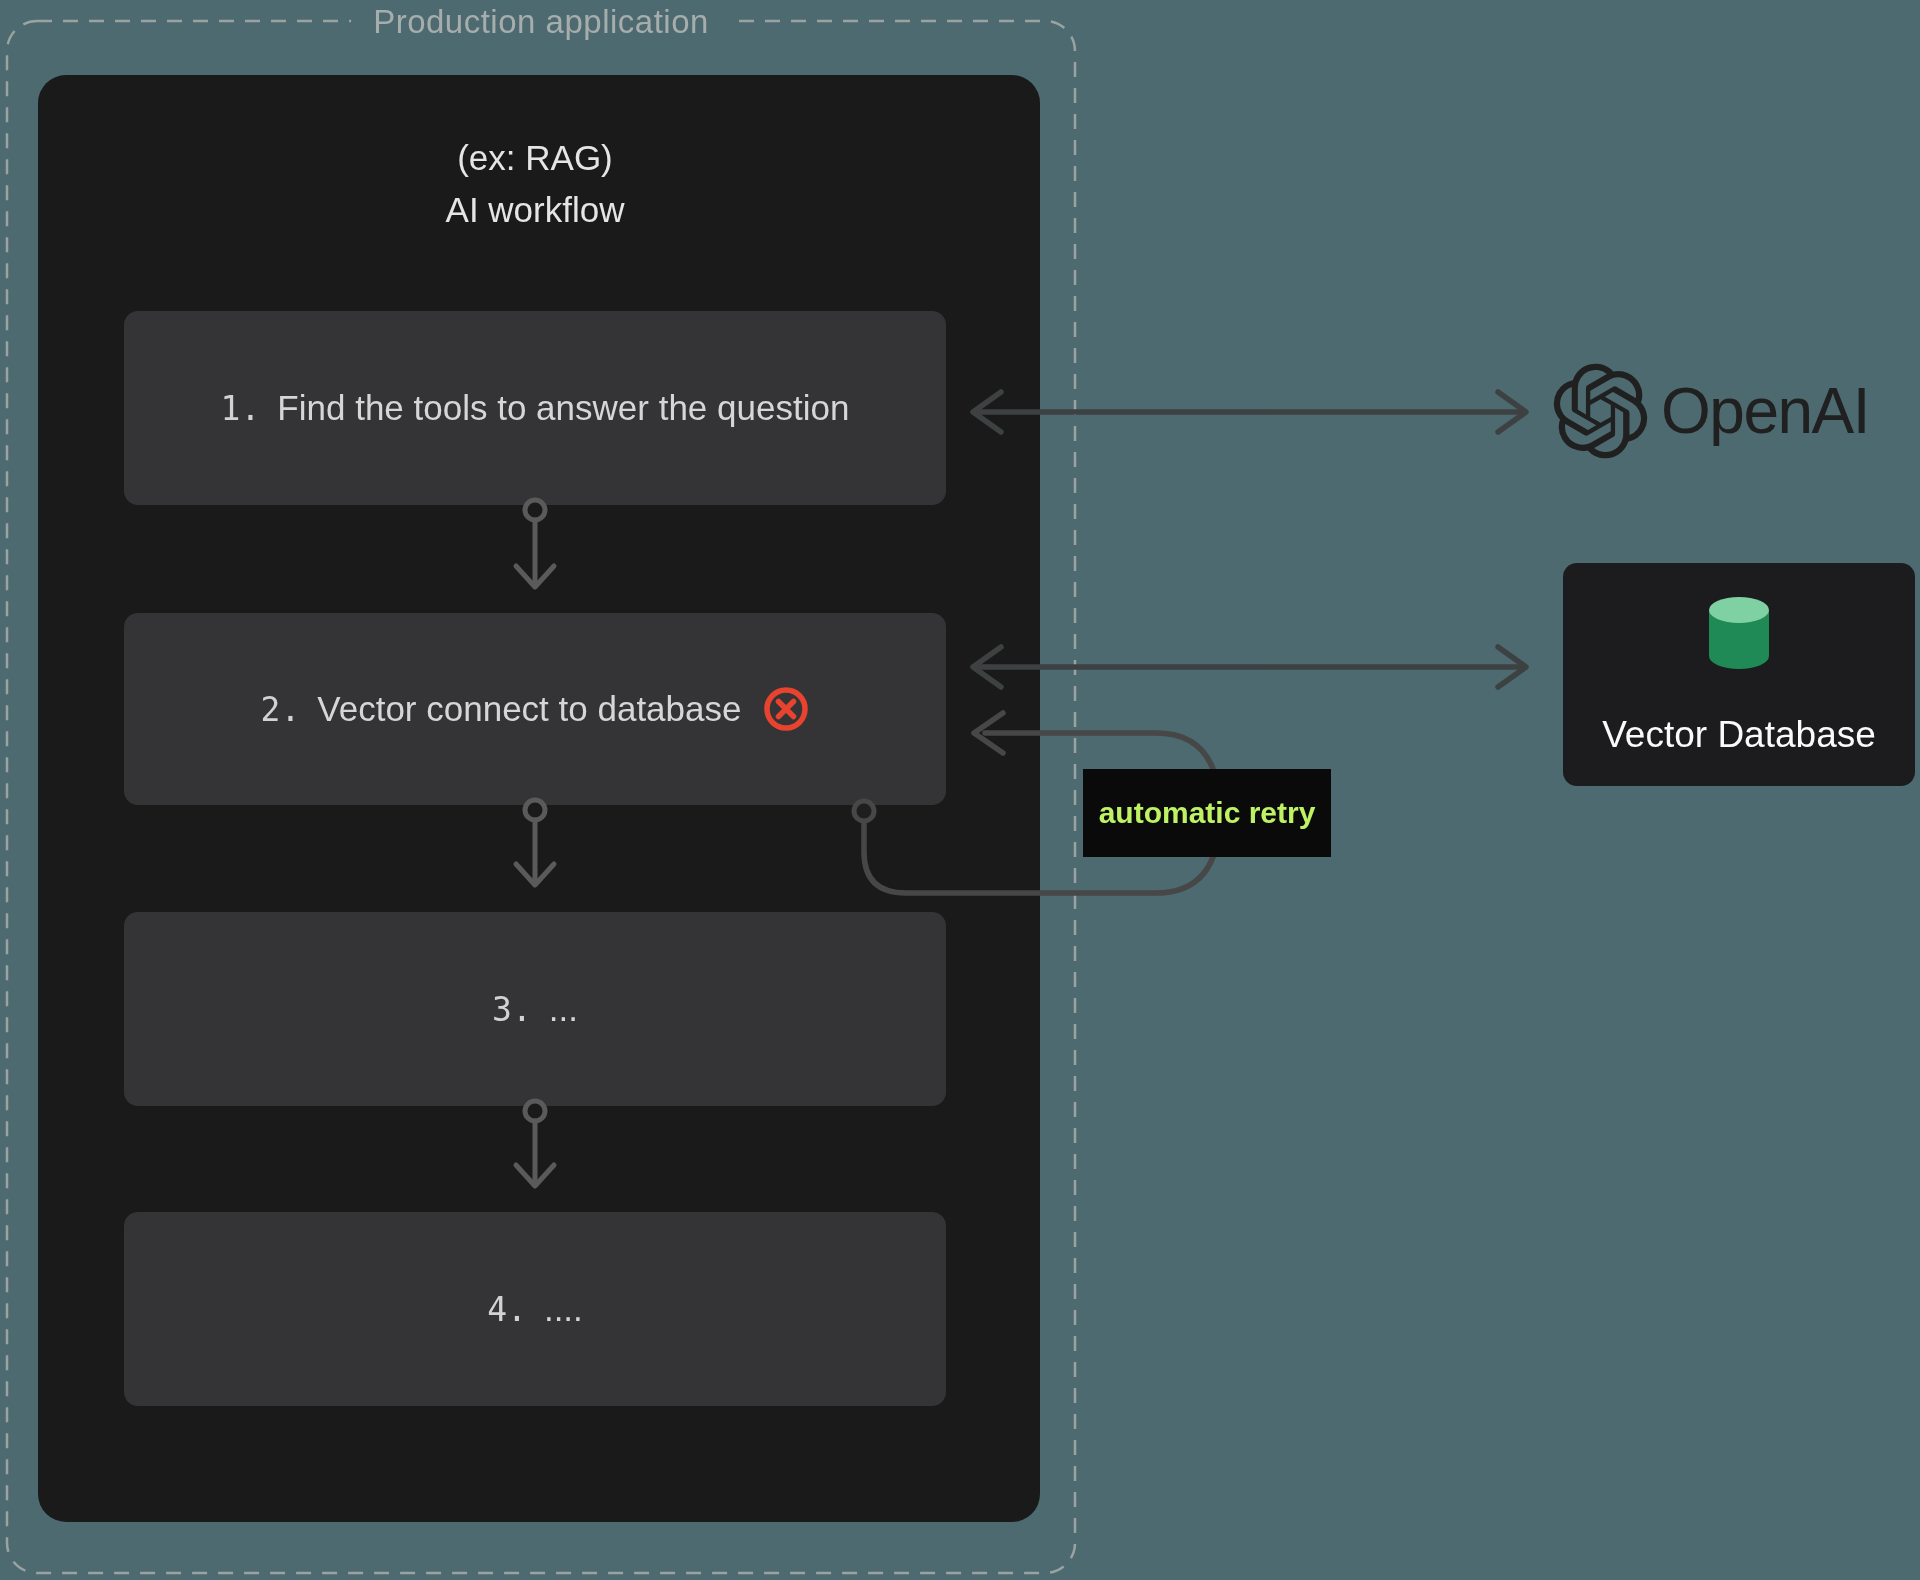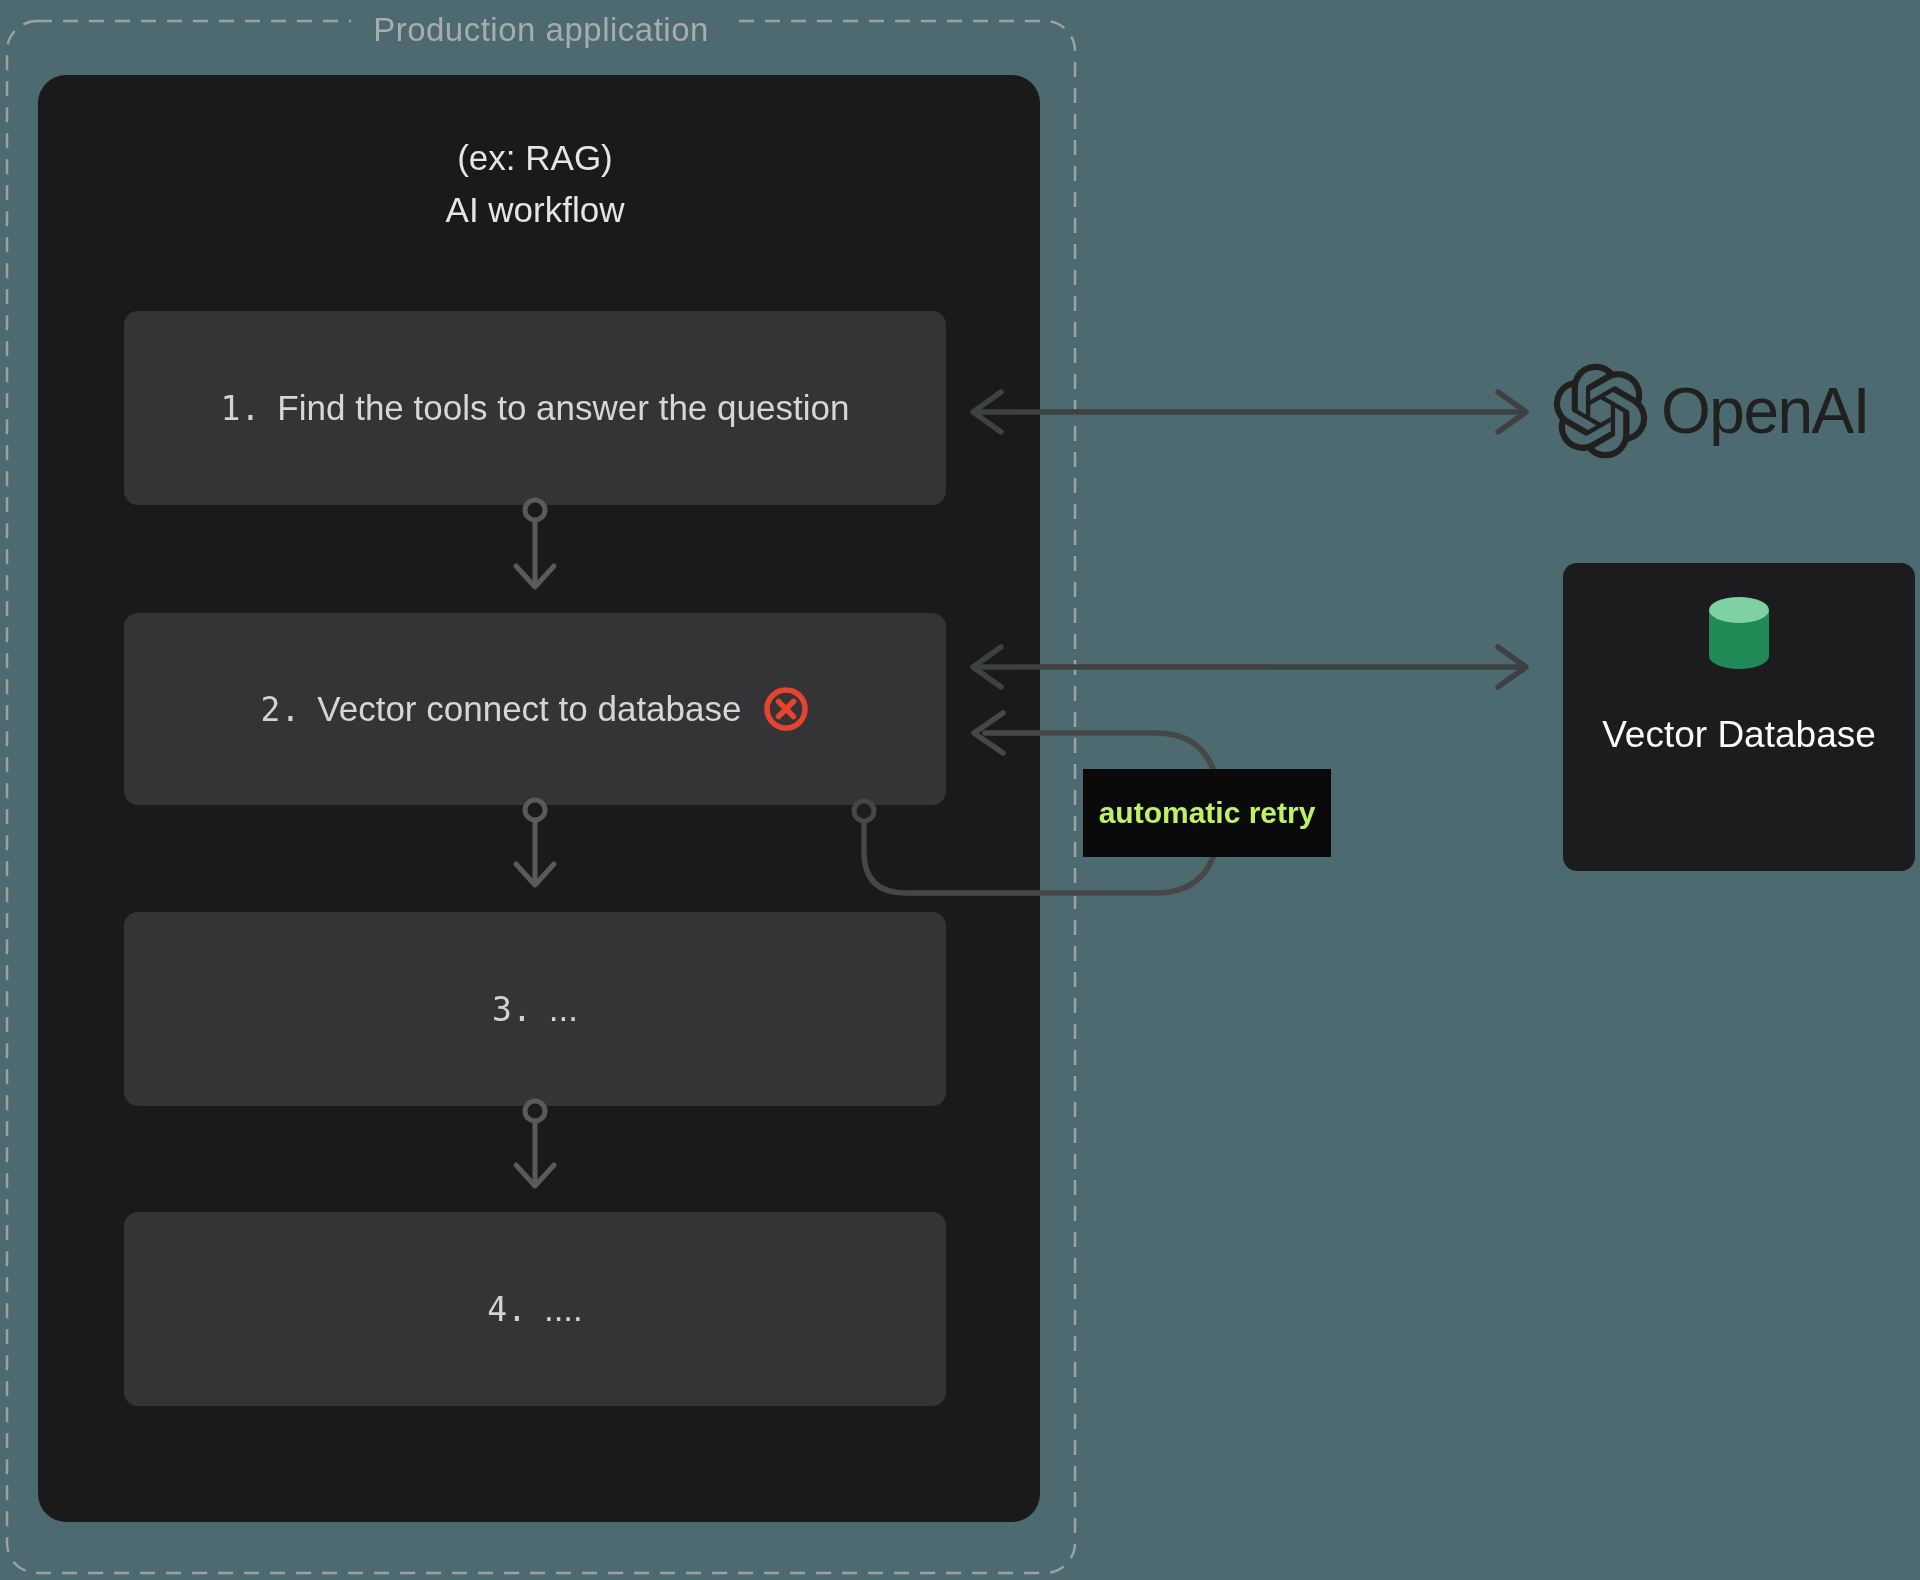--- a/index.html
+++ b/index.html
@@ -8,21 +8,21 @@
     background:#4c6a6f;
     font-family:"Liberation Sans",sans-serif;
   }
   svg.layer{position:absolute;left:0;top:0;width:1920px;height:1580px;pointer-events:none;}
   .border-layer{z-index:0;}
   .arrow-layer{z-index:6;}
 
   .prod-label{
     position:absolute;left:541px;top:0;height:44px;transform:translateX(-50%);
     display:flex;align-items:center;
-    background:#4c6a6f;padding:8px 22px;
+    background:#4c6a6f;padding:0 22px;
     font-size:33px;letter-spacing:.5px;color:#a7adad;
     z-index:2;white-space:nowrap;
   }
   .app-box{
     position:absolute;left:38px;top:75px;width:1002px;height:1447px;
     background:#1a1a1b;border-radius:28px;z-index:1;
   }
   .wf-title{
     position:absolute;left:124px;top:132px;width:822px;
     text-align:center;font-size:35px;line-height:52px;color:#e5e5e5;z-index:2;
@@ -51,21 +51,21 @@
   }
   .openai{
     position:absolute;left:1552px;top:362px;height:98px;
     display:flex;align-items:center;gap:12px;z-index:2;
   }
   .openai-word{
     font-size:64px;font-weight:400;letter-spacing:-1.5px;color:#202020;
     white-space:nowrap;
   }
   .db-box{
-    position:absolute;left:1563px;top:563px;width:352px;height:308px;
+    position:absolute;left:1563px;top:563px;width:352px;height:223px;
     background:#1c1c1e;border-radius:14px;
     display:flex;flex-direction:column;align-items:center;
     padding-top:33px;box-sizing:border-box;z-index:2;
   }
   .db-label{
     margin-top:42px;color:#fafafa;font-size:37px;white-space:nowrap;
   }
 </style>
 </head>
 <body>

